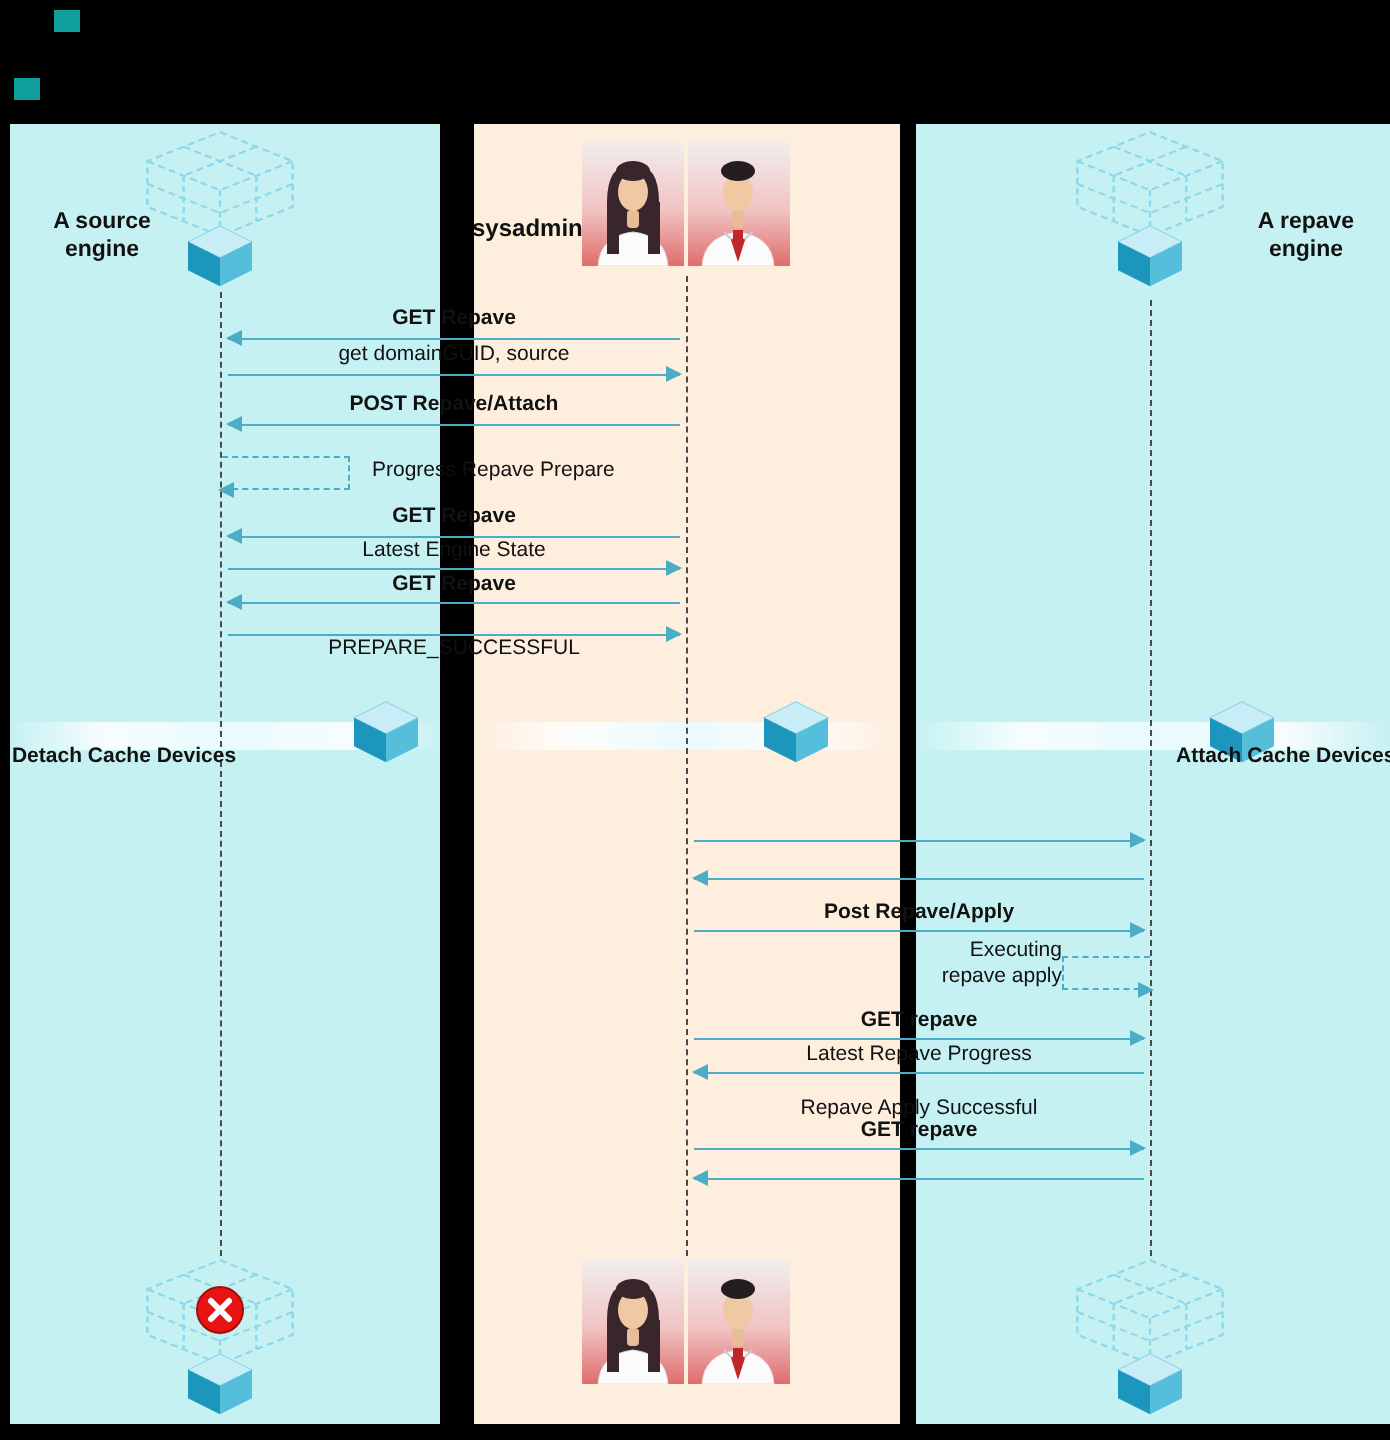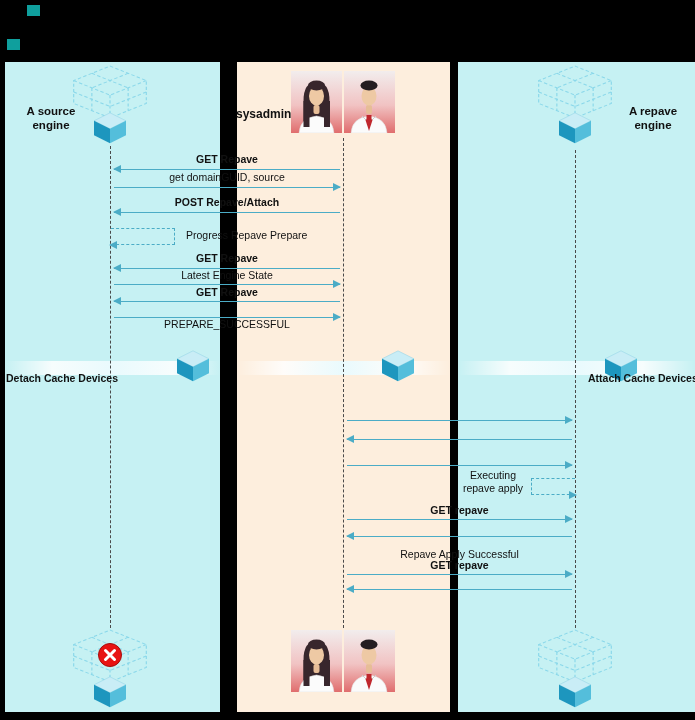--- a/index.html
+++ b/index.html
@@ -30,21 +30,21 @@
   .loop.loop-src::after{content:"";position:absolute;left:-2px;bottom:-5px;width:0;height:0;
     border:4.5px solid transparent;border-left:0;border-right:8px solid var(--arrow);}
   .loop.loop-tgt{border:1px dashed var(--arrow);border-right:none;}
   .loop.loop-tgt::after{content:"";position:absolute;right:-2px;bottom:-5px;width:0;height:0;
     border:4.5px solid transparent;border-right:0;border-left:8px solid var(--arrow);}
   .band{position:absolute;top:361px;height:14px;
     background:linear-gradient(90deg,rgba(255,255,255,0) 0%,rgba(255,255,255,.85) 22%,#e9fafd 50%,rgba(255,255,255,.85) 78%,rgba(255,255,255,0) 100%);}
   .title{position:absolute;font-weight:bold;font-size:11.5px;line-height:14px;text-align:center;}
   .midlbl{position:absolute;font-weight:bold;font-size:10.5px;line-height:13px;text-align:center;white-space:nowrap;}
   .icon{position:absolute;}
-  .looptext{position:absolute;font-size:10.5px;line-height:12.5px;text-align:center;white-space:nowrap;}
+  .looptext{position:absolute;font-size:10.5px;line-height:12.5px;text-align:right;white-space:nowrap;}
   .looptext.left{text-align:left;}
 </style>
 </head>
 <body>
 
 <svg width="0" height="0" style="position:absolute" aria-hidden="true">
   <defs>
     <linearGradient id="pinkbg" x1="0" y1="0" x2="0" y2="1">
       <stop offset="0" stop-color="#f2eded"></stop>
       <stop offset="0.55" stop-color="#f1c3c3"></stop>
@@ -165,31 +165,33 @@
   <svg class="icon" style="left:604px;top:350px" width="34" height="32" viewBox="0 0 40 38">
       <use href="#cube-solid"></use>
     </svg>
   <div class="midlbl" style="left:4px;top:372px;width:116px">Detach Cache Devices</div>
   <div class="midlbl" style="left:588px;top:372px;width:106px">Attach Cache Devices</div>
 
   <div class="aline arr-r" style="left:347px;top:420px;width:225px"></div>
 
   <div class="aline arr-l" style="left:347px;top:439px;width:225px"></div>
 
+  <div class="mlbl b" style="left:347px;top:450px;width:225px">Post Repave/Apply</div>
   <div class="aline arr-r" style="left:347px;top:465px;width:225px"></div>
 
   <div class="looptext" style="left:455px;top:469px;width:76px">
     <div>Executing</div>
     <div>repave apply</div>
   </div>
   <div class="loop loop-tgt" style="left:531px;top:478px;width:43px;height:15px"></div>
 
   <div class="mlbl b" style="left:347px;top:504px;width:225px">GET repave</div>
   <div class="aline arr-r" style="left:347px;top:519px;width:225px"></div>
 
+  <div class="mlbl" style="left:347px;top:521px;width:225px">Latest Repave Progress</div>
   <div class="aline arr-l" style="left:347px;top:536px;width:225px"></div>
 
   <div class="mlbl b" style="left:347px;top:559px;width:225px">GET repave</div>
   <div class="aline arr-r" style="left:347px;top:574px;width:225px"></div>
 
   <div class="mlbl" style="left:347px;top:548px;width:225px">Repave Apply Successful</div>
   <div class="aline arr-l" style="left:347px;top:589px;width:225px"></div>
 
   <svg class="icon" style="left:69px;top:628px" width="82" height="56" viewBox="0 0 70 54" preserveAspectRatio="none">
       <use href="#engine-wire"></use>

